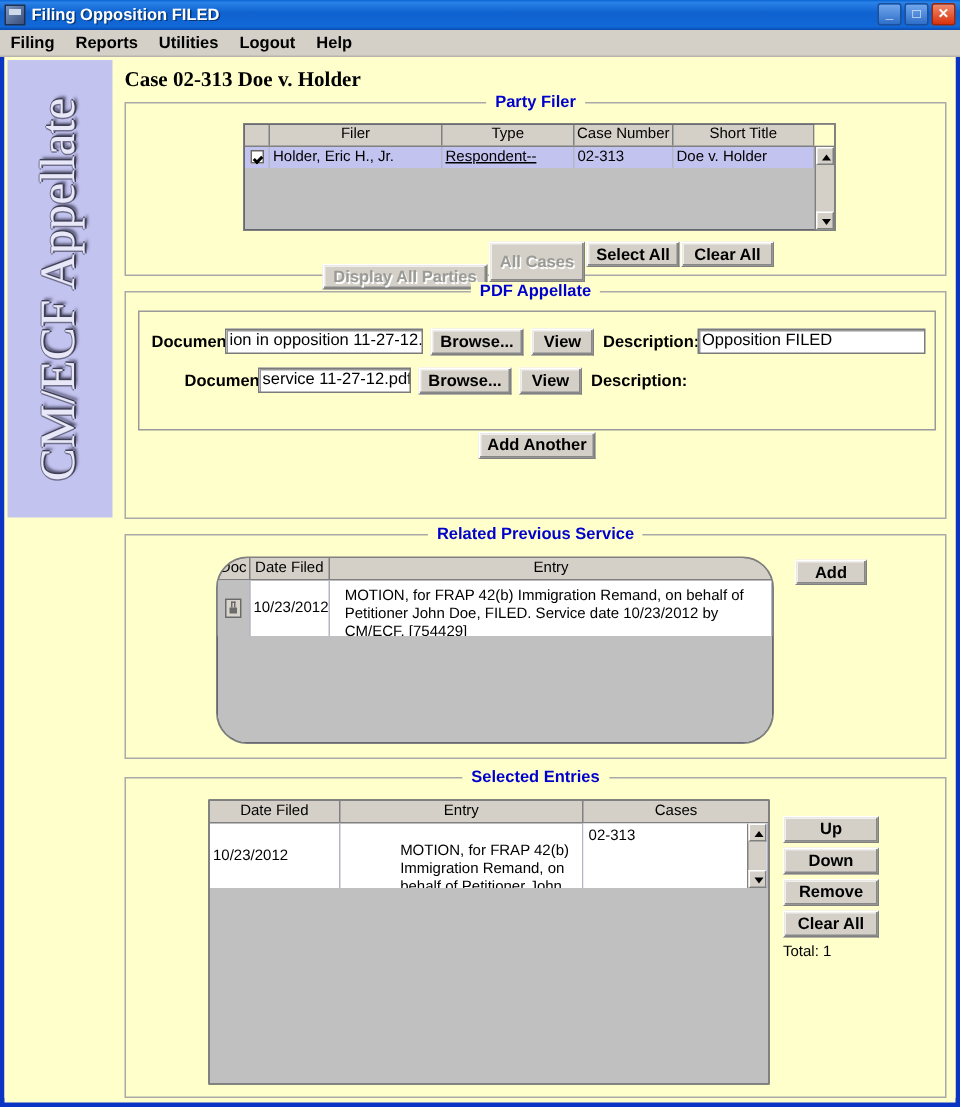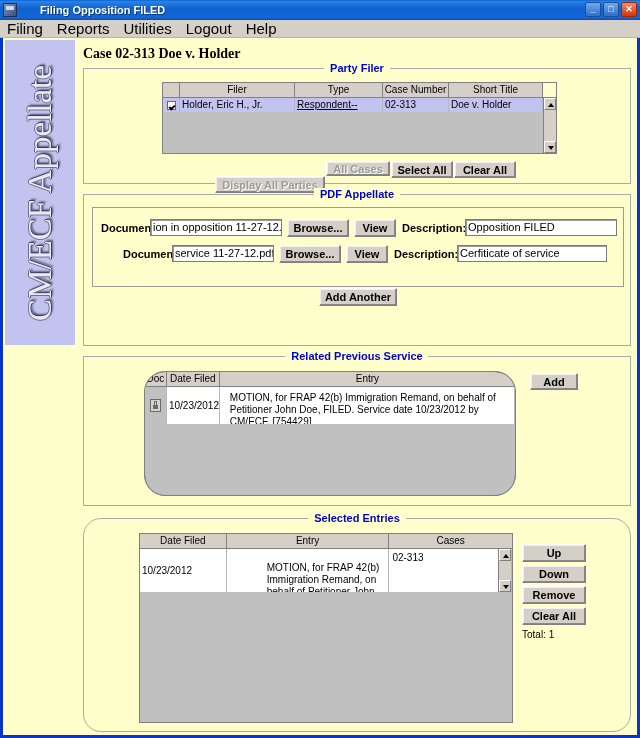--- a/index.html
+++ b/index.html
@@ -11,21 +11,21 @@
   }
   .app{
     position:relative;width:640px;height:738px;
     background:#0a246a;
     box-sizing:border-box;
   }
   
   .titlebar{
     position:absolute;left:0;top:0;width:640px;height:20px;
     background:linear-gradient(to bottom,#0a64d2 0%,#2a82e8 8%,#0f62cf 42%,#1268d8 88%,#0a4cb0 100%);
-    display:flex;align-items:center;gap:19px;
+    display:flex;align-items:center;
   }
   .tb-icon{
     width:14px;height:14px;margin-left:3px;margin-right:4px;
     background:linear-gradient(135deg,#7a95c4,#3a4e78);
     border:1px solid #20304f;box-sizing:border-box;position:relative;
   }
   .tb-icon:after{
     content:"";position:absolute;left:2px;top:2px;width:8px;height:4px;
     background:#cfd9ea;
   }
@@ -47,21 +47,21 @@
   .tb-btn.close{background:linear-gradient(to bottom,#f08a6c,#d8330e);border-color:#9e2707;}
   
   .menubar{
     position:absolute;left:0;top:20px;width:640px;height:18px;
     background:#d4d0c8;
     display:flex;align-items:center;
     border-bottom:1px solid #b8b4ac;
     box-sizing:border-box;
   }
   .menu-item{
-    font-size:15px;color:#000;padding:1px 7px;font-weight:normal;
+    font-size:11px;color:#000;padding:1px 7px;font-weight:bold;
     cursor:default;white-space:nowrap;
   }
   
   .winbody{
     position:absolute;left:0;top:38px;width:640px;height:700px;
     background:#ffffcc;
     border-left:3px solid #0a35c4;border-right:3px solid #0a35c4;
     border-bottom:3px solid #0a35c4;
     box-sizing:border-box;
   }
@@ -266,21 +266,21 @@
           </div>
           <div class="tbl-empty" style="height:41px;"></div>
 
           <div class="vscroll" style="top:15px;">
             <div class="sb-arrow up"></div>
             <div class="sb-arrow down"></div>
           </div>
         </div>
 
         <div class="btn disabled" style="left:131px;top:92px;position:absolute;width:110px;height:17px;margin-top:15px;">Display All Parties</div>
-        <div class="btn disabled" style="left:242px;top:92px;position:absolute;width:64px;height:15px;">All Cases</div>
+        <div class="btn disabled" style="left:242px;top:92px;position:absolute;width:64px;height:27px;">All Cases</div>
         <div class="btn" style="left:307px;top:92px;position:absolute;width:62px;height:17px;">Select All</div>
         <div class="btn" style="left:370px;top:92px;position:absolute;width:62px;height:17px;">Clear All</div>
       </div>
 
       <div class="panel" style="left:6px;top:156px;width:548px;height:152px;">
         <div class="panel-title">PDF Appellate</div>
 
         <div class="inner-panel" style="left:8px;top:12px;width:532px;height:80px;">
 
           <div class="lbl" style="position:absolute;left:8px;top:14px;">Document:</div>
@@ -288,21 +288,20 @@
           <div class="btn" style="position:absolute;left:194px;top:11px;width:62px;height:18px;">Browse...</div>
           <div class="btn" style="position:absolute;left:261px;top:11px;width:42px;height:18px;">View</div>
           <div class="lbl" style="position:absolute;left:309px;top:14px;">Description:</div>
           <div class="inp" style="position:absolute;left:372px;top:11px;width:152px;height:17px;">Opposition FILED</div>
 
           <div class="lbl" style="position:absolute;left:30px;top:40px;">Document:</div>
           <div class="inp" style="position:absolute;left:79px;top:37px;width:102px;height:17px;">service 11-27-12.pdf</div>
           <div class="btn" style="position:absolute;left:186px;top:37px;width:62px;height:18px;">Browse...</div>
           <div class="btn" style="position:absolute;left:253px;top:37px;width:42px;height:18px;">View</div>
           <div class="lbl" style="position:absolute;left:301px;top:40px;">Description:</div>
-          <div class="inp" style="position:absolute;left:364px;top:37px;width:150px;height:17px;">Cerfiticate of service</div>
 
           <div class="btn" style="position:absolute;left:226px;top:64px;width:78px;height:18px;margin-top:16px;">Add Another</div>
         </div>
       </div>
 
       <div class="panel" style="left:6px;top:318px;width:548px;height:150px;">
         <div class="panel-title">Related Previous Service</div>
 
         <div class="tbl" style="left:60px;top:14px;width:372px;height:125px;border-radius:21px;">
           <div class="tbl-head">
@@ -316,21 +315,21 @@
             </div>
             <div class="td" style="width:53px;display:flex;align-items:center;">10/23/2012</div>
             <div class="td entry-text" style="width:296px;padding:5px 6px 0 10px;">MOTION, for FRAP 42(b) Immigration Remand, on behalf of Petitioner John Doe, FILED. Service date 10/23/2012 by CM/ECF. [754429]</div>
           </div>
           <div class="tbl-empty" style="height:71px;"></div>
         </div>
 
         <div class="btn" style="position:absolute;left:446px;top:16px;width:48px;height:17px;">Add</div>
       </div>
 
-      <div class="panel" style="left:6px;top:480px;width:548px;height:214px;border-radius:18px;">
+      <div class="panel" style="left:6px;top:480px;width:548px;height:214px;">
         <div class="panel-title">Selected Entries</div>
 
         <div class="tbl" style="left:55px;top:14px;width:374px;height:190px;">
           <div class="tbl-head">
             <div class="th" style="width:87px;">Date Filed</div>
             <div class="th" style="width:163px;">Entry</div>
             <div class="th" style="width:123px;">Cases</div>
           </div>
           <div class="tr row-white" style="height:43px;">
             <div class="td" style="width:87px;display:flex;align-items:center;">10/23/2012</div>

